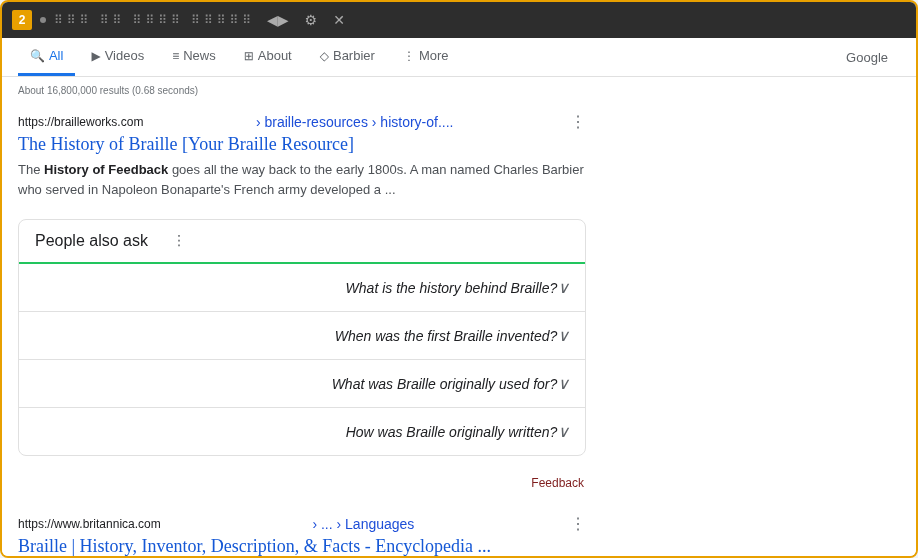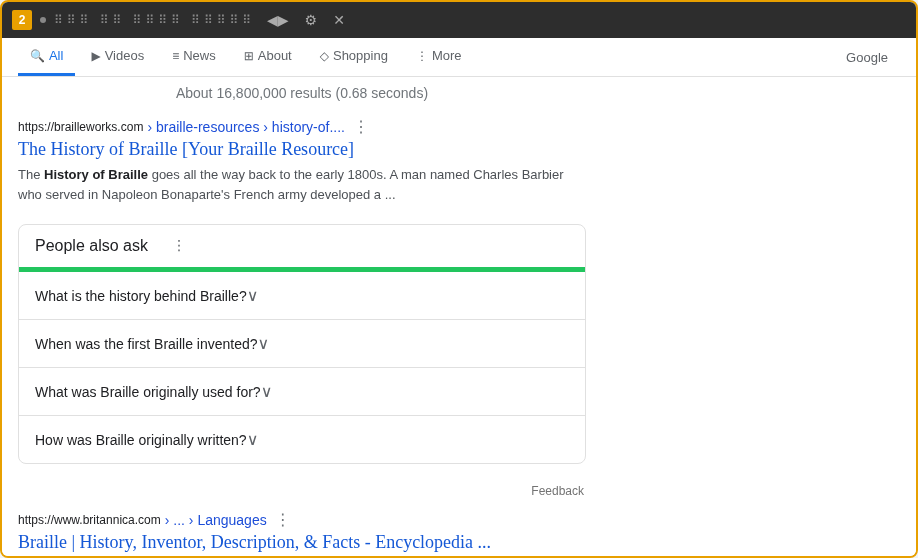--- a/index.html
+++ b/index.html
@@ -108,35 +108,35 @@
       padding: 10px 12px;
     }
 
     
     .results-area {
       padding: 8px 16px 16px 16px;
       max-width: 600px;
     }
 
     .results-count {
-      font-size: 14px;
+      font-size: 10px;
       color: #70757a;
       margin-bottom: 16px;
-      text-align: center;
     }
 
     
     .search-result {
       margin-bottom: 20px;
     }
     .result-url-row {
       display: flex;
       align-items: center;
       gap: 4px;
       margin-bottom: 2px;
+      justify-content: space-between;
     }
     .result-url {
       font-size: 12px;
       color: #202124;
     }
     .result-breadcrumb {
       font-size: 14px;
       color: #1d4ed8;
     }
     .result-menu {
@@ -170,51 +170,52 @@
       margin-bottom: 20px;
       overflow: hidden;
     }
     .paa-header {
       display: flex;
       gap: 24px;
       padding: 12px 16px;
       font-size: 16px;
       font-weight: 400;
       color: #202124;
-      border-bottom: 5px solid #22c55e;
+      border-bottom: 2px solid #22c55e;
     }
     .paa-more-icon {
       color: #5f6368;
       font-size: 14px;
       cursor: pointer;
     }
     .paa-item {
       display: flex;
       align-items: center;
-      justify-content: flex-start;
+      justify-content: flex-end;
       padding: 14px 16px;
       border-bottom: 1px solid #e0e0e0;
       cursor: pointer;
       font-size: 14px;
       color: #202124;
+      font-style: italic;
     }
     .paa-item:last-child {
       border-bottom: none;
     }
     .paa-chevron {
       color: #5f6368;
       font-size: 16px;
     }
 
     
     .feedback-row {
       text-align: right;
       font-size: 12px;
-      color: #737373;
-      margin-bottom: 12px;
+      color: #7f1d1d;
+      margin-bottom: 24px;
       padding-right: 2px;
     }
   </style>
 </head>
 <body>
 
 <div class="titlebar">
   <div class="titlebar-icon">
     <span>2</span>
   </div>
@@ -241,21 +242,21 @@
     <div class="nav-item">
       <span class="nav-icon">≡</span>
       <span>News</span>
     </div>
     <div class="nav-item">
       <span class="nav-icon">⊞</span>
       <span>About</span>
     </div>
     <div class="nav-item">
       <span class="nav-icon">◇</span>
-      <span>Shopping</span>
+      <span>Barbier</span>
     </div>
     <div class="nav-item">
       <span class="nav-icon">⋮</span>
       <span>More</span>
     </div>
     <div class="tools-btn">
       <span>Google</span>
     </div>
   </div>
 
@@ -266,21 +267,21 @@
     <div class="search-result">
       <div class="result-url-row">
         <span class="result-url">https://brailleworks.com</span>
         <span class="result-breadcrumb">› braille-resources › history-of....</span>
         <span class="result-menu">⋮</span>
       </div>
       <div class="result-title">
         <a href="#">The History of Braille [Your Braille Resource]</a>
       </div>
       <div class="result-snippet">
-        The <strong>History of Braille</strong> goes all the way back to the early 1800s. A man named Charles Barbier who served in Napoleon Bonaparte's French army developed a ...
+        The <strong>History of Feedback</strong> goes all the way back to the early 1800s. A man named Charles Barbier who served in Napoleon Bonaparte's French army developed a ...
       </div>
     </div>
 
     <div class="paa-section">
       <div class="paa-header">
         <span>People also ask</span>
         <span class="paa-more-icon">⋮</span>
       </div>
       <div class="paa-item">
         <span>What is the history behind Braille?</span>

